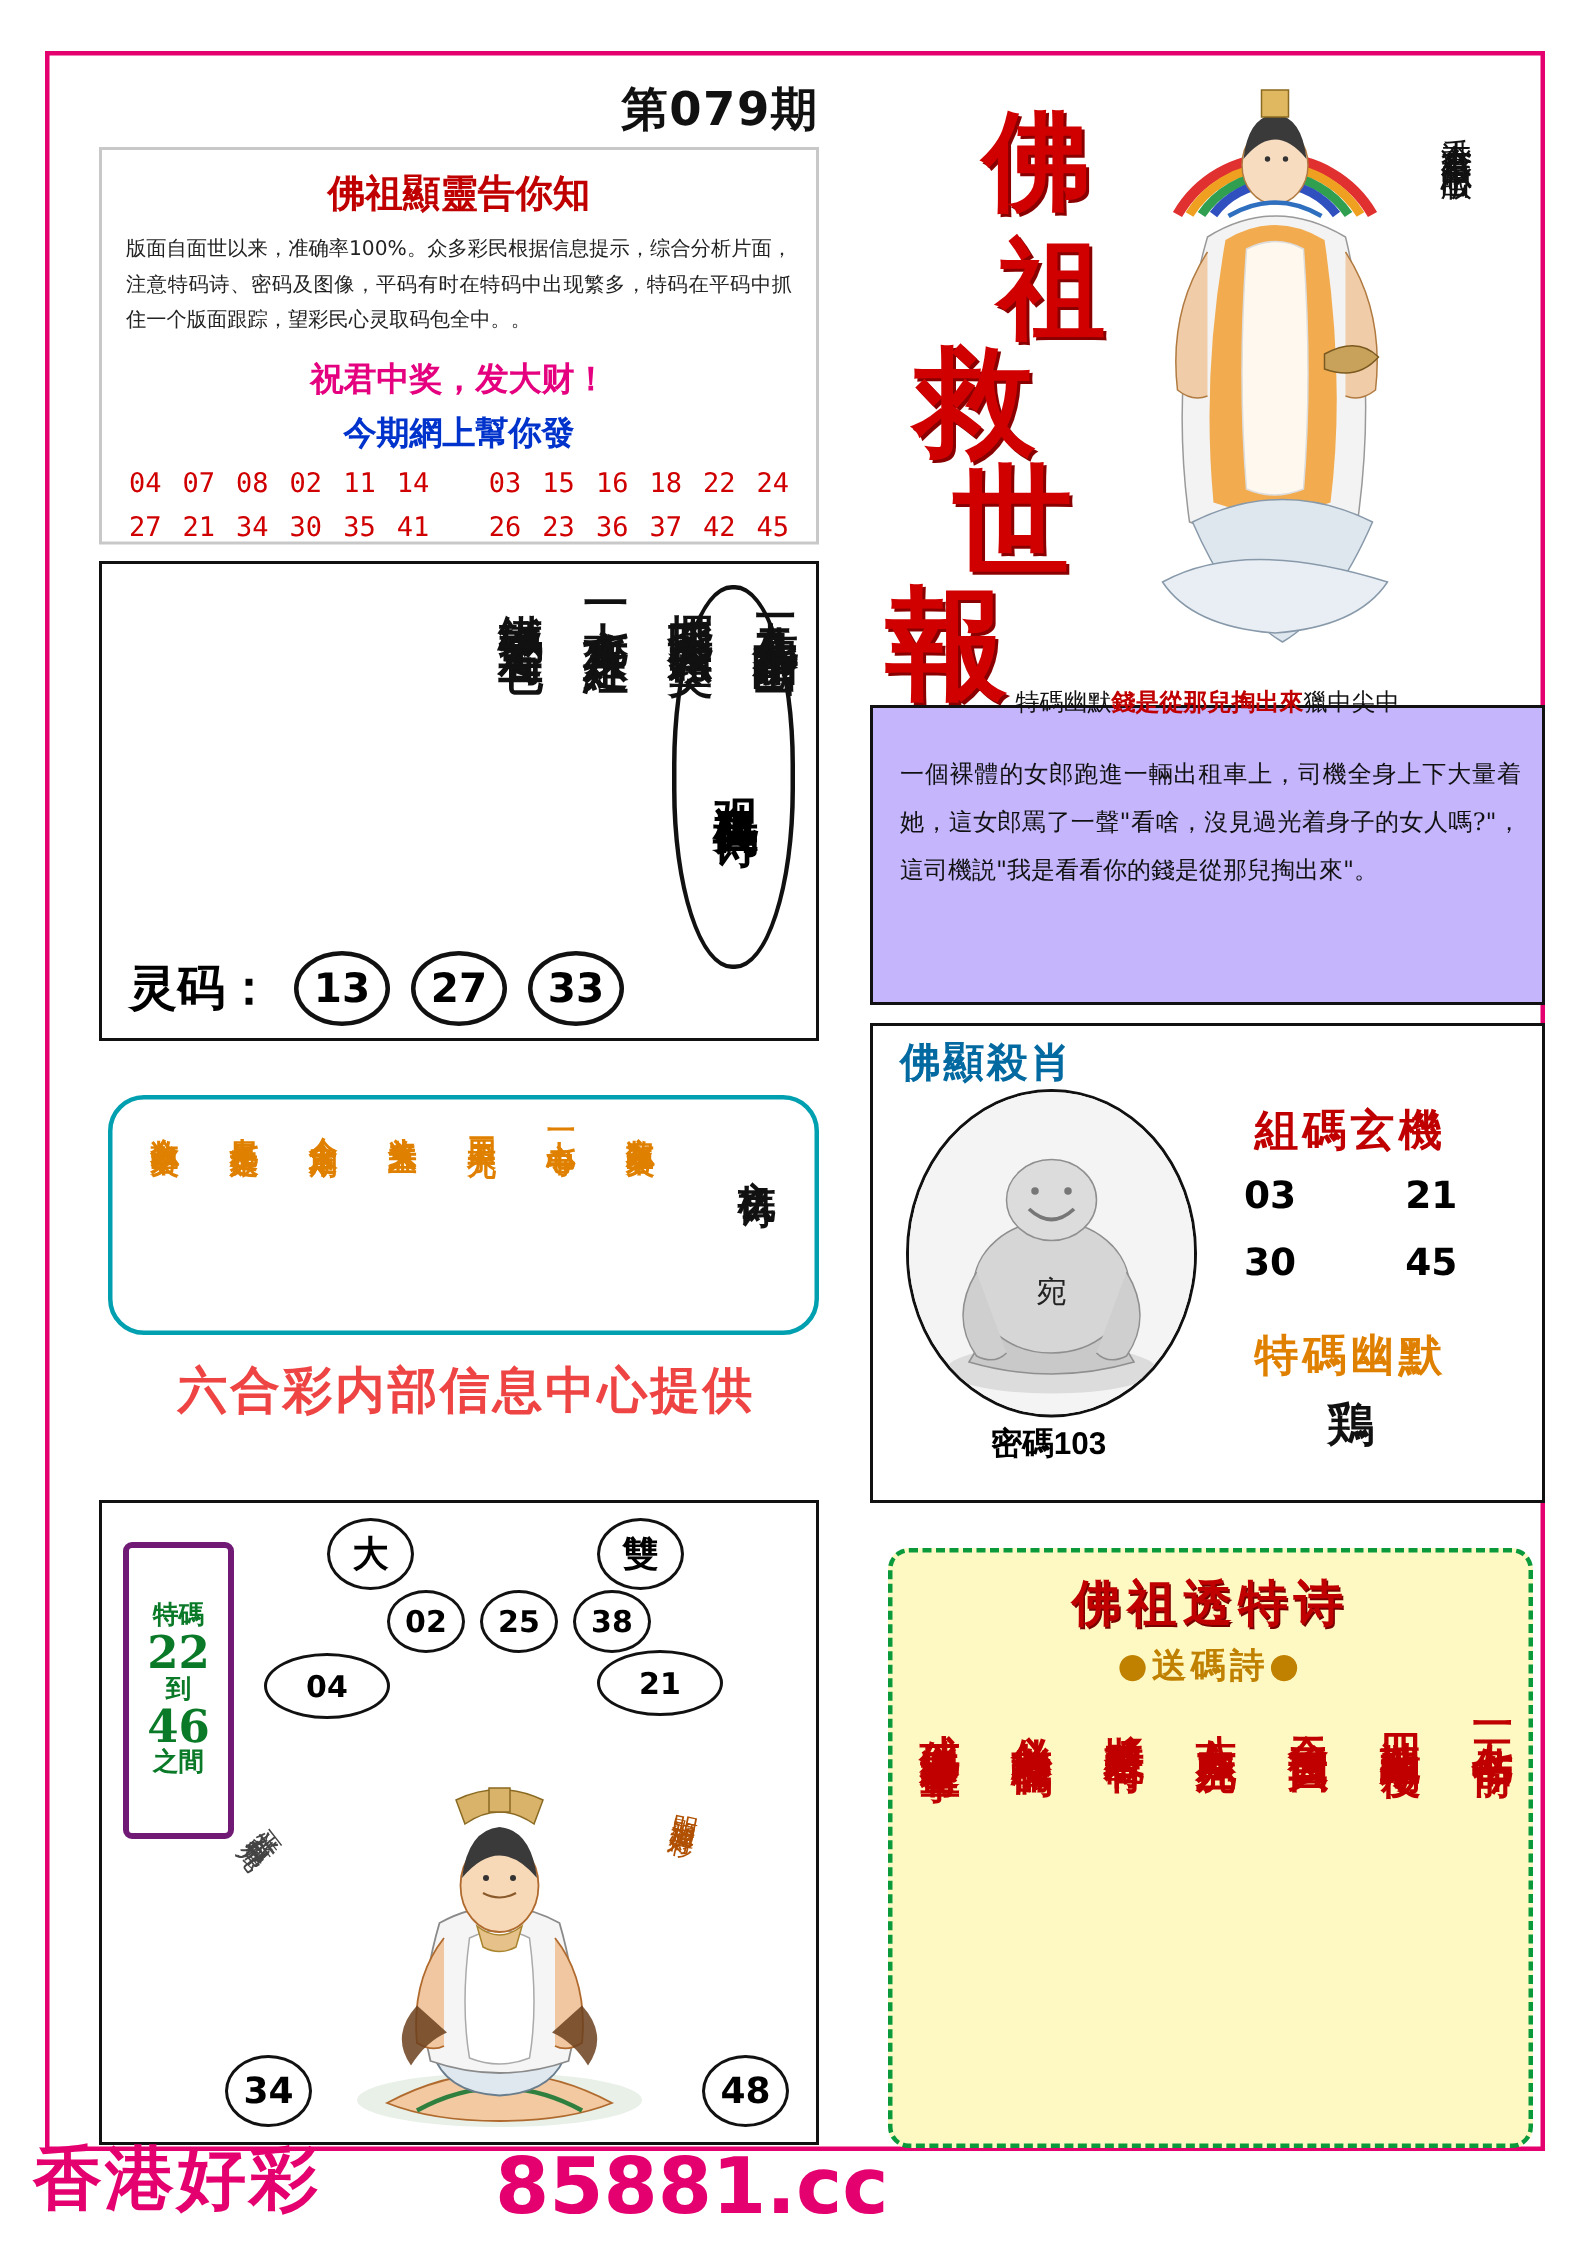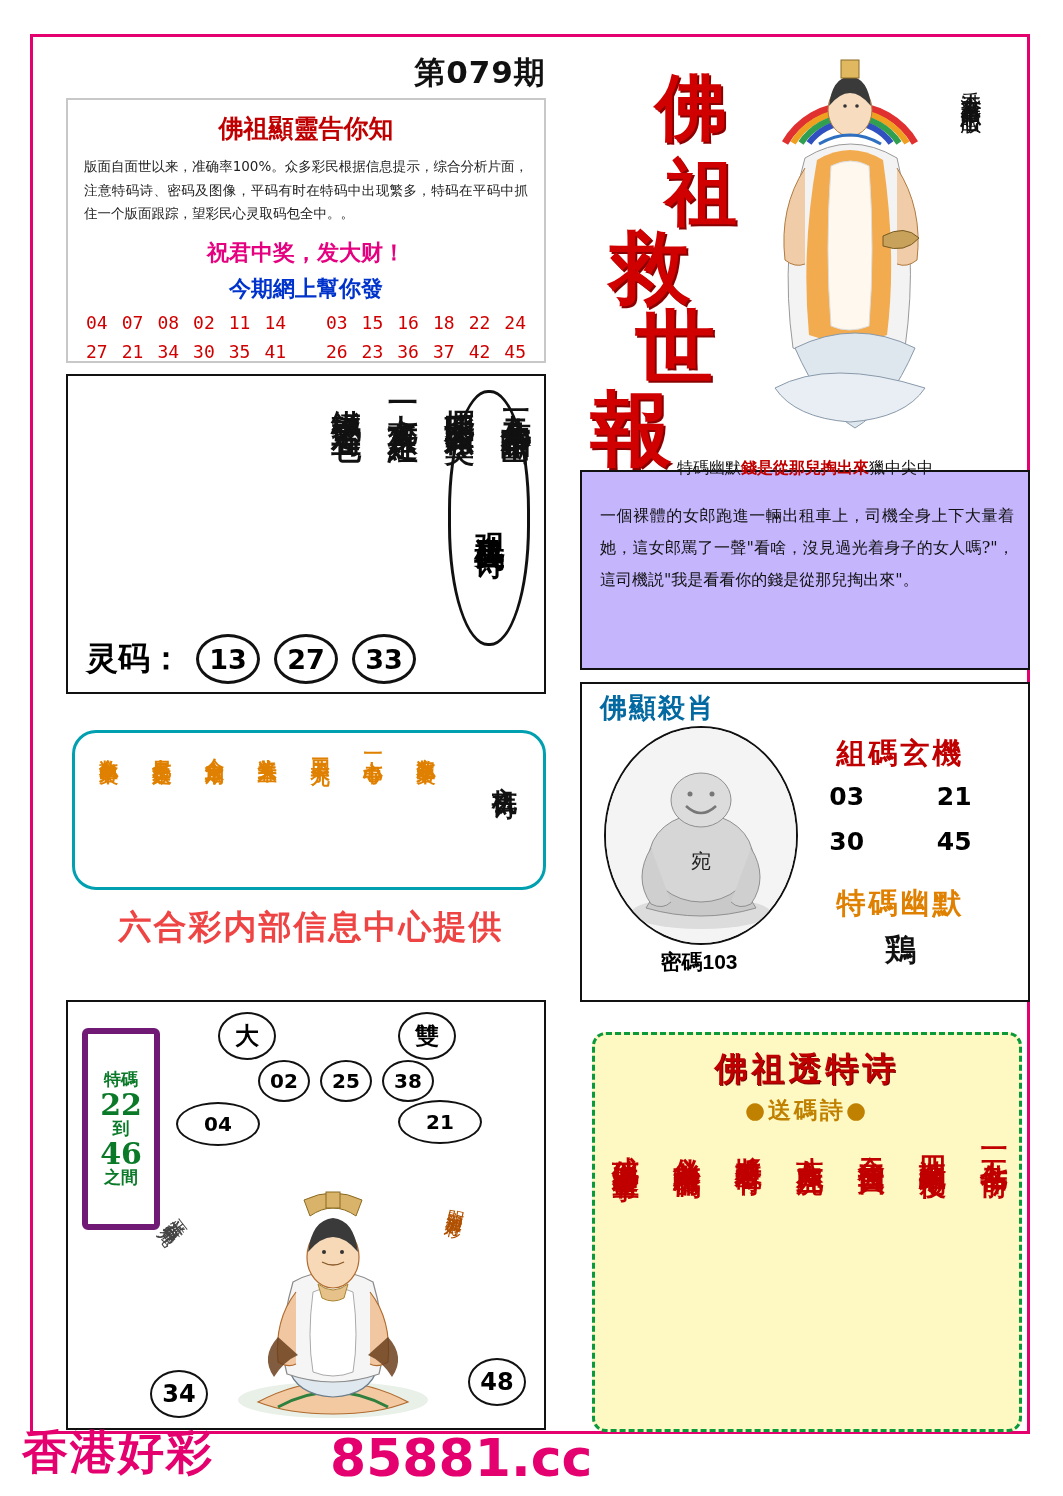--- a/index.html
+++ b/index.html
@@ -33,21 +33,21 @@
   
   .xuanji{position:absolute;left:72px;top:730px;width:474px;height:160px;border:3px solid #00a0b0;border-radius:24px 24px 24px 24px;box-sizing:border-box;background:#fff;}
   .xuanji .xcols{position:absolute;left:8px;top:10px;width:370px;height:136px;display:flex;flex-direction:row-reverse;justify-content:space-around;}
   .xcol{writing-mode:vertical-rl;text-orientation:upright;font-size:19px;line-height:1.2;letter-spacing:2px;color:#e08000;font-weight:bold;font-family:"DejaVu Serif",serif;}
   .xuanji .xtitle{position:absolute;right:22px;top:34px;writing-mode:vertical-rl;text-orientation:upright;font-size:25px;font-weight:bold;letter-spacing:3px;color:#111;font-family:"DejaVu Serif",serif;}
 
   .provide{position:absolute;left:66px;top:905px;width:490px;text-align:center;font-size:33px;font-weight:bold;color:#ef4444;letter-spacing:2px;font-family:"DejaVu Serif",serif;}
 
   
   .leftpic{position:absolute;left:66px;top:1000px;width:480px;height:430px;border:2px solid #111;box-sizing:border-box;background:#fff;overflow:hidden;}
-  .tmbox{position:absolute;left:14px;top:26px;width:66px;height:190px;border:6px solid #701a75;border-radius:6px;display:flex;flex-direction:column;align-items:center;justify-content:center;color:#0a7a28;font-weight:bold;font-family:"DejaVu Serif",serif;}
+  .tmbox{position:absolute;left:14px;top:26px;width:66px;height:190px;border:4px solid #701a75;border-radius:6px;display:flex;flex-direction:column;align-items:center;justify-content:center;color:#0a7a28;font-weight:bold;font-family:"DejaVu Serif",serif;}
   .tmbox .t1{font-size:17px;line-height:1.05;}
   .tmbox .big{font-size:30px;line-height:1.05;}
   .oval-n{position:absolute;border:2px solid #111;border-radius:50%;display:flex;align-items:center;justify-content:center;font-size:20px;font-weight:bold;background:rgba(255,255,255,.85);font-family:"DejaVu Sans",sans-serif;}
   .ov-big{width:54px;height:44px;font-size:24px;}
   .diag1{position:absolute;left:120px;top:205px;transform:rotate(52deg);transform-origin:left top;writing-mode:vertical-rl;text-orientation:upright;font-size:17px;color:#444;letter-spacing:2px;}
   .diag2{position:absolute;left:380px;top:195px;transform:rotate(12deg);writing-mode:vertical-rl;text-orientation:upright;font-size:17px;color:#b05000;letter-spacing:2px;}
   .guanyin{position:absolute;left:150px;top:150px;width:230px;height:270px;}
 
   
   .rightTitle{position:absolute;left:580px;top:50px;width:300px;height:400px;}
@@ -176,21 +176,21 @@
 
     <div class="oval-n ov-big" style="left:150px;top:10px;">大</div>
     <div class="oval-n ov-big" style="left:330px;top:10px;">雙</div>
 
     <div class="oval-n" style="left:190px;top:58px;width:48px;height:38px;">02</div>
     <div class="oval-n" style="left:252px;top:58px;width:48px;height:38px;">25</div>
     <div class="oval-n" style="left:314px;top:58px;width:48px;height:38px;">38</div>
     <div class="oval-n" style="left:108px;top:100px;width:80px;height:40px;">04</div>
     <div class="oval-n" style="left:330px;top:98px;width:80px;height:40px;">21</div>
     <div class="oval-n ov-big" style="left:82px;top:368px;">34</div>
-    <div class="oval-n ov-big" style="left:400px;top:356px;">48</div>
+    <div class="oval-n ov-big" style="left:400px;top:368px;">48</div>
 
     <div class="diag1">平特八肖包中独九</div>
     <div class="diag2">明顯追加博好彩</div>
 
     <svg class="guanyin" viewBox="0 0 230 270">
       <ellipse cx="115" cy="248" rx="95" ry="18" fill="#e8f0e8"></ellipse>
       <path d="M40 250 q75 -40 150 0 q-30 12 -75 12 q-45 0 -75 -12z" fill="#f2c9a0" stroke="#b06a2e" stroke-width="1.2"></path>
       <path d="M60 255 q55 -30 110 0" fill="none" stroke="#2f7f3f" stroke-width="3"></path>
       <path d="M70 215 q45 -30 90 0 q-8 28 -45 30 q-37 -2 -45 -30z" fill="#dfe8ef" stroke="#6a7d8c" stroke-width="1.2"></path>
       <path d="M75 130 q40 -22 80 0 q16 55 6 92 q-46 16 -92 0 q-10 -37 6 -92z" fill="#f5f5f5" stroke="#8a8a8a" stroke-width="1.2"></path>

